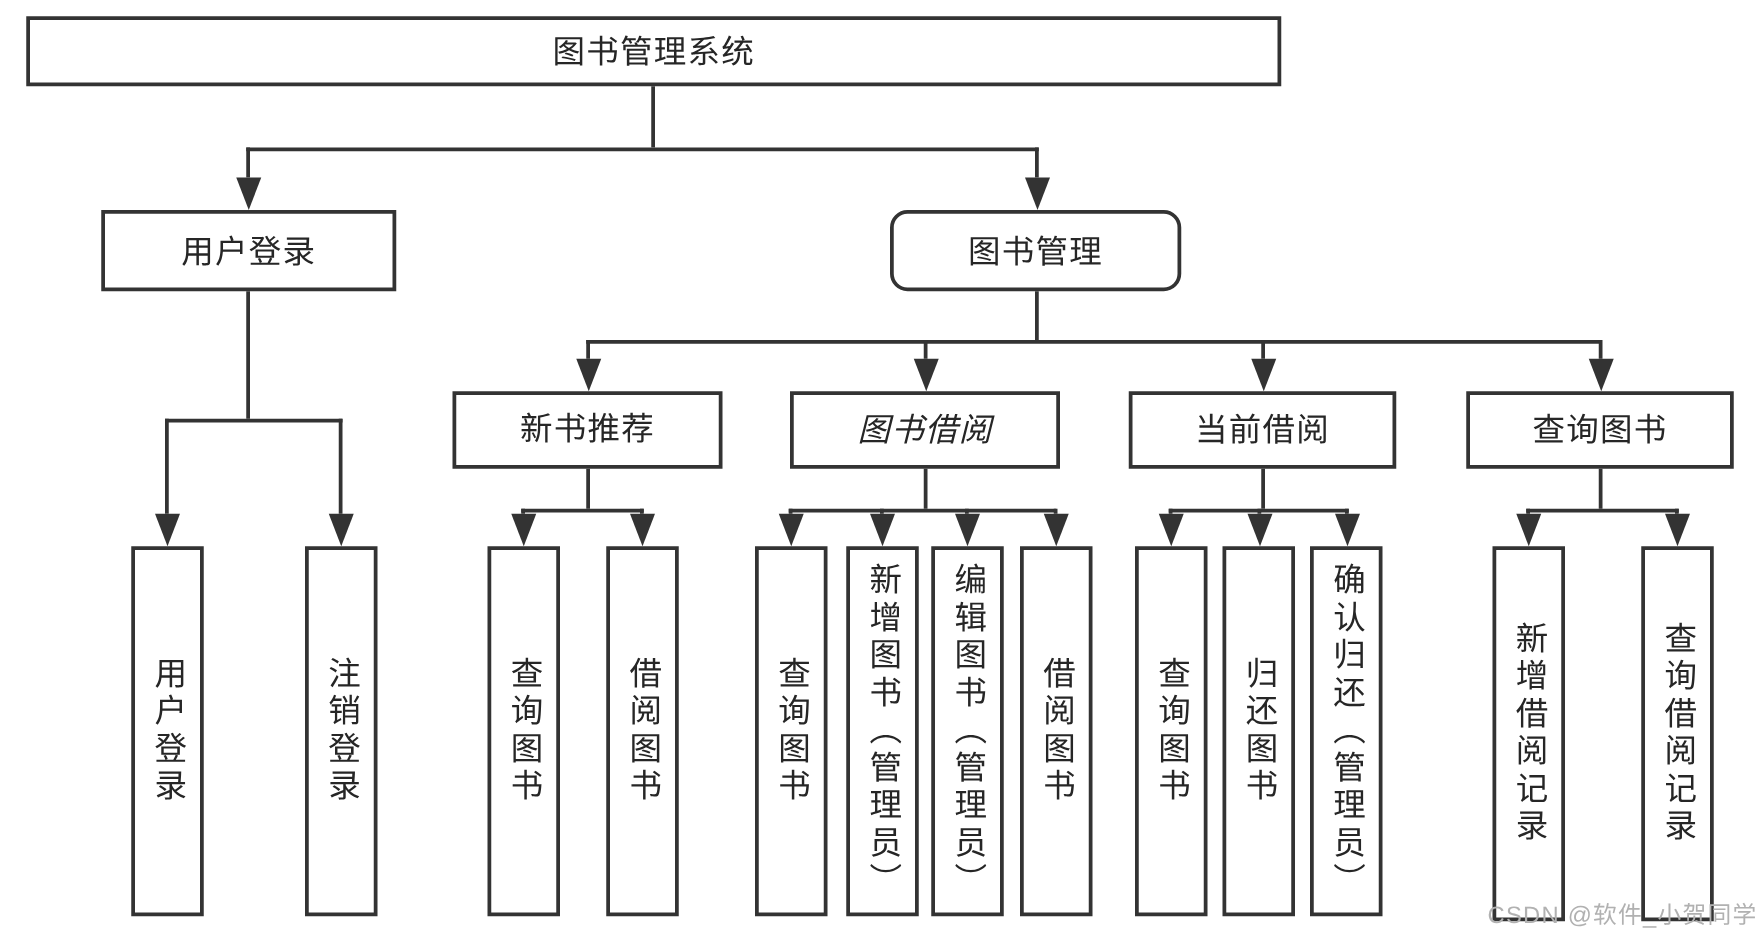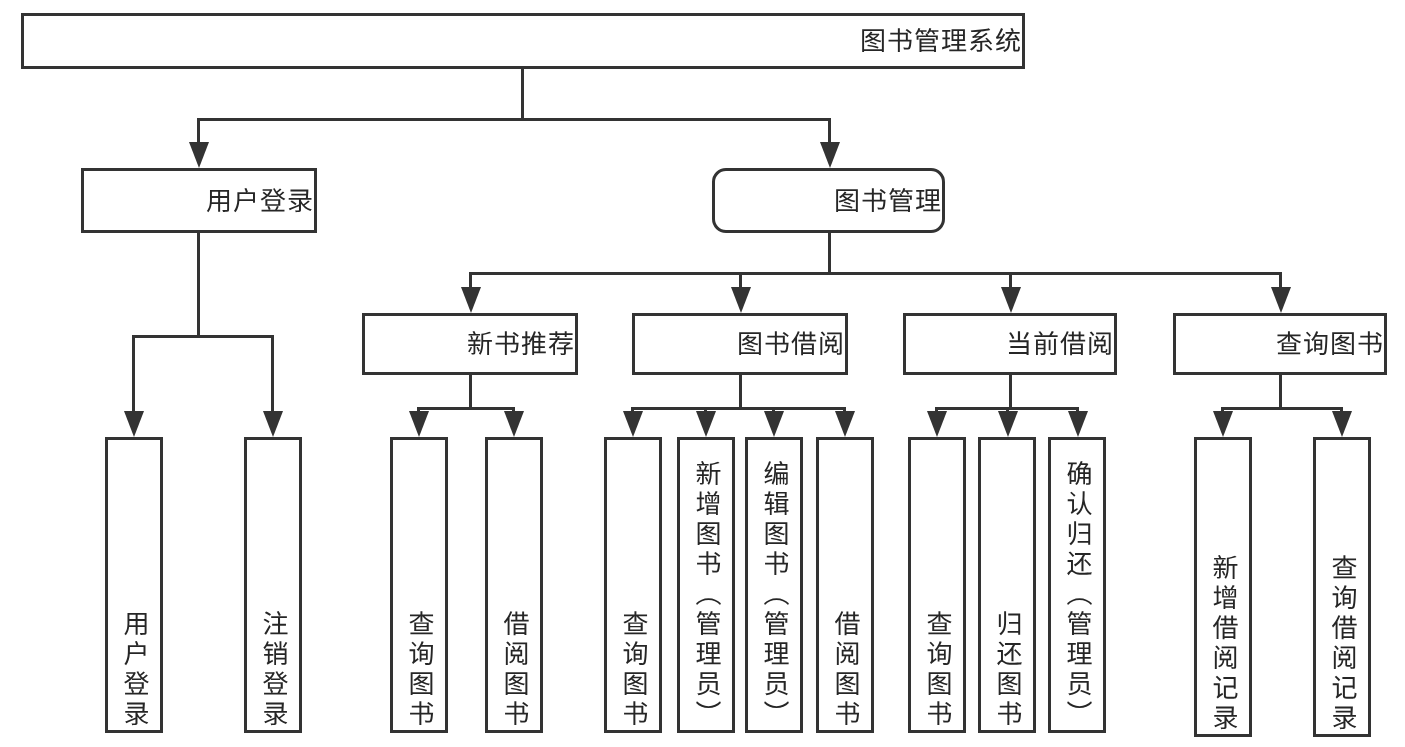--- a/index.html
+++ b/index.html
@@ -19,21 +19,21 @@
     width: 1405px; height: 747px;
     background: var(--background);
     overflow: hidden;
   }
   .box {
     position: absolute;
     border: 3px solid var(--line);
     background: #ffffff;
     display: flex;
     align-items: center;
-    justify-content: flex-end;
+    justify-content: center;
     color: var(--text);
     font-size: 26px;
     line-height: 1;
     letter-spacing: 1px;
     white-space: nowrap;
   }
   .leaf {
     writing-mode: vertical-rl;
     text-orientation: mixed;
     letter-spacing: 4px;
@@ -89,24 +89,24 @@
   <div class="arrow" style="left:132px;top:335px;height:76px;"></div>
   <div class="arrow" style="left:271px;top:335px;height:76px;"></div>
 
   <div class="vline" style="left:828px;top:233px;height:39px;"></div>
   <div class="hline" style="left:469px;top:272px;width:812px;"></div>
   <div class="arrow" style="left:469px;top:272px;height:15px;"></div>
   <div class="arrow" style="left:739px;top:272px;height:15px;"></div>
   <div class="arrow" style="left:1009px;top:272px;height:15px;"></div>
   <div class="arrow" style="left:1279px;top:272px;height:15px;"></div>
 
-  <div class="box" style="left:362px;top:313px;width:216px;height:62px;">
+  <div class="box" style="left:362px;top:313px;width:216px;height:62px;font-family:Liberation Serif, serif;">
     <span>新书推荐</span>
   </div>
-  <div class="box" style="left:632px;top:313px;width:216px;height:62px;">
+  <div class="box" style="left:632px;top:313px;width:216px;height:62px;font-style:italic;">
     <span>图书借阅</span>
   </div>
   <div class="box" style="left:903px;top:313px;width:214px;height:62px;">
     <span>当前借阅</span>
   </div>
   <div class="box" style="left:1173px;top:313px;width:214px;height:62px;">
     <span>查询图书</span>
   </div>
 
   <div class="vline" style="left:469px;top:375px;height:32px;"></div>
@@ -169,14 +169,15 @@
     <span>确认归还（管理员）</span>
   </div>
 
   <div class="box leaf" style="left:1194px;top:437px;width:58px;height:300px;">
     <span>新增借阅记录</span>
   </div>
   <div class="box leaf" style="left:1313px;top:437px;width:58px;height:300px;">
     <span>查询借阅记录</span>
   </div>
 
+  <div class="watermark">CSDN @软件_小贺同学</div>
 
 </div>
 
 </body></html>

